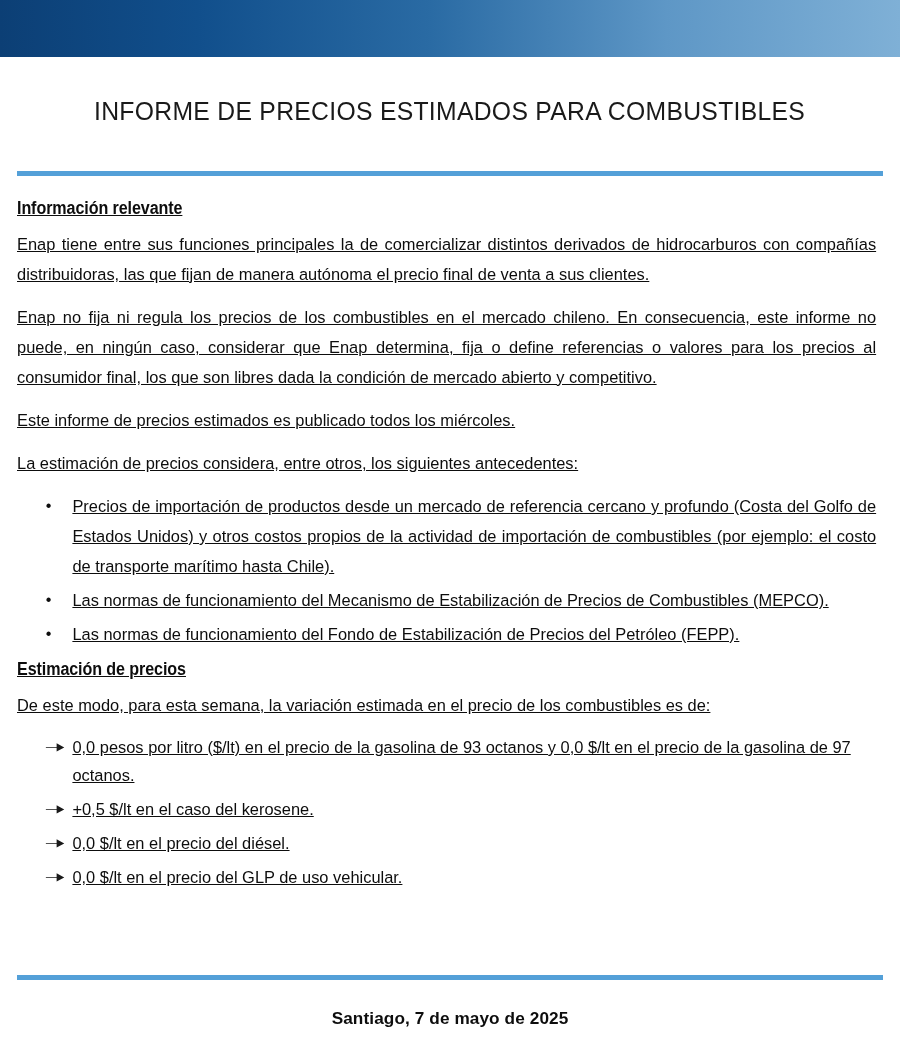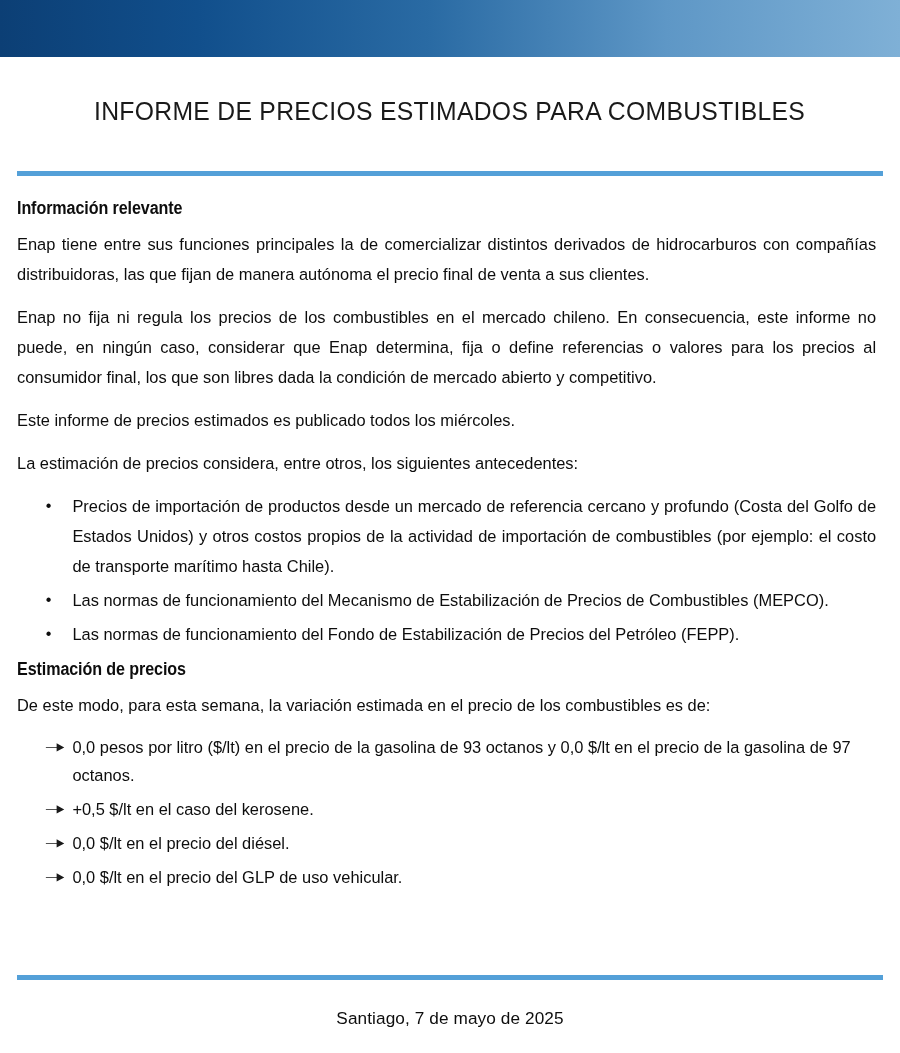--- a/index.html
+++ b/index.html
@@ -55,20 +55,21 @@
     margin-left: 17px;
     margin-right: 17px;
   }
 
   .rule-top   { margin-top: 0px; }
   .rule-bottom{ margin-top: 0px; }
 
   
   .content {
     padding: 22px 18px 0 17px;
+    text-decoration: underline;
   }
 
   .section-heading {
     font-family: "Liberation Sans Narrow", "Liberation Sans", sans-serif;
     font-size: 17.5px;
     font-weight: 700;
     color: #0d0d0d;
     letter-spacing: -0.1px;
     margin-bottom: 10px;
     transform: scaleX(0.92);
@@ -147,21 +148,21 @@
     position: absolute;
     left: 0;
     right: 0;
     bottom: 0;
     width: 900px;
   }
 
   .footer-text {
     font-family: "Liberation Sans Narrow", "Liberation Sans", sans-serif;
     font-size: 17.2px;
-    font-weight: 400;
+    font-weight: 700;
     text-align: center;
     color: #0d0d0d;
     padding-top: 28px;
     padding-bottom: 24px;
     letter-spacing: 0.1px;
   }
 </style>
 </head>
 <body>
 

